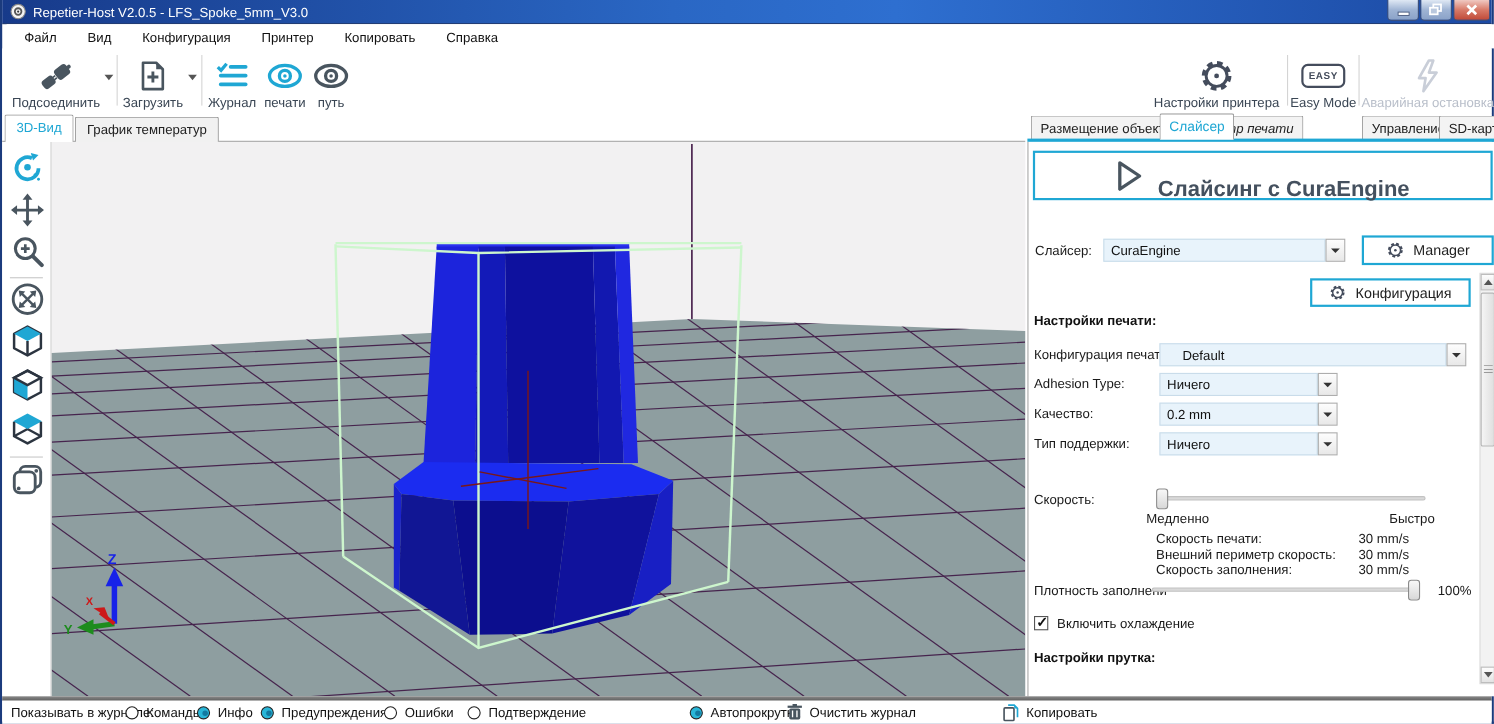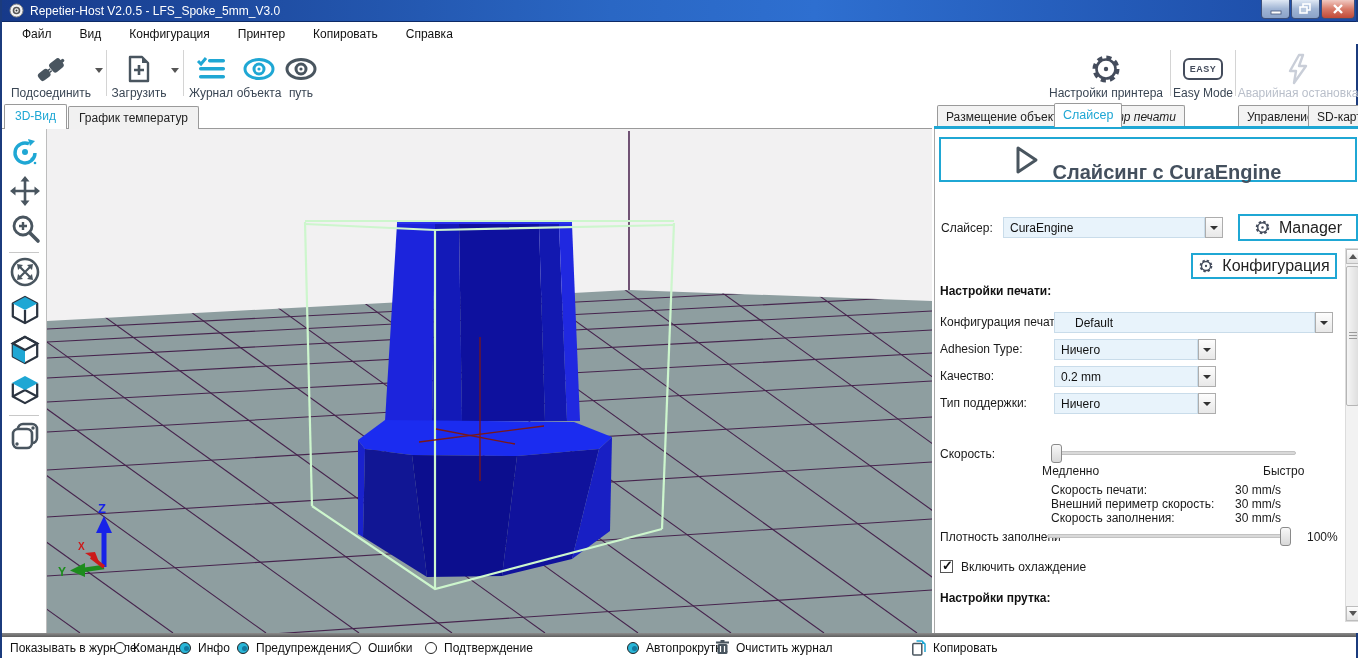--- a/index.html
+++ b/index.html
@@ -54,21 +54,21 @@
 
   
   .panel { position:absolute; left:932px; top:129px; width:426px; height:504px; background:#fff; border-left:1px solid #a8a8a8; }
   .slice-big-btn { position:absolute; left:4px; top:8px; width:418px; height:45px; border:2px solid #1fa7d4; background:#fff;
     display:flex; align-items:center; justify-content:center; gap:14px; }
   .slice-big-btn .big-label { font-size:20px; font-weight:bold; color:#44505e;margin-top:25px; }
   .row-label { position:absolute; font-size:12px; color:#1a1a1a; white-space:nowrap; }
   .combo { position:absolute; height:21px; background:#e8f3fb; border:1px solid #c9dcEA; font-size:12px; color:#111; padding:3px 4px 0 6px; white-space:nowrap; overflow:hidden; }
   .combo-arrow-btn { position:absolute; width:18px; height:21px; background:linear-gradient(#fdfdfd,#e8e8e8); border:1px solid #adadad; display:flex; align-items:center; justify-content:center; }
   .combo-arrow-btn i { width:0; height:0; border-left:4px solid transparent; border-right:4px solid transparent; border-top:4px solid #333; }
-  .cyan-btn { position:absolute; border:2px solid #1fa7d4; background:#fff; display:flex; align-items:center; justify-content:center; gap:8px; font-size:16px; color:#222; }
+  .cyan-btn { position:absolute; border:2px solid #1fa7d4; background:#fff; display:flex; align-items:center; justify-content:center; gap:8px; font-size:13px; color:#222; }
   .section-head { position:absolute; font-size:12px; font-weight:bold; color:#111; white-space:nowrap; }
   .slider-track { position:absolute; height:4px; background:#d9d9d9; border:1px solid #c2c2c2; border-radius:2px; }
   .slider-thumb { position:absolute; width:11px; height:19px; background:linear-gradient(#f8f8f8,#d8d8d8); border:1px solid #8a8a8a; border-radius:3px; }
   .small-txt { position:absolute; font-size:12px; color:#1a1a1a; white-space:nowrap; }
   .checkbox { position:absolute; width:13px; height:13px; border:1px solid #555; background:#fff; }
   .checkbox.checked::after { content:"✓"; position:absolute; left:1px; top:-3px; font-size:13px; font-weight:bold; color:#111; }
 
   
   .sb { position:absolute; left:410px; top:119px; width:15px; height:374px; background:#f2f2f2; border:1px solid #dcdcdc; }
   .sb-btn { position:absolute; left:0; width:13px; height:15px; background:linear-gradient(#fdfdfd,#e3e3e3); border:1px solid #bdbdbd; display:flex; align-items:center; justify-content:center; }
@@ -176,21 +176,21 @@
     </div>
 
     <div class="tool-btn" style="left:236px;width:42px;">
       <span class="ticon">
         <svg width="34" height="24" viewBox="0 0 34 24">
           <ellipse cx="17" cy="12" rx="14" ry="9.5" fill="none" stroke="#1fa7d4" stroke-width="3"></ellipse>
           <circle cx="17" cy="12" r="5" fill="none" stroke="#1fa7d4" stroke-width="3"></circle>
           <circle cx="17" cy="12" r="1.6" fill="#1fa7d4"></circle>
         </svg>
       </span>
-      <span class="tlabel">объекта</span>
+      <span class="tlabel">печати</span>
     </div>
 
     <div class="tool-btn" style="left:281px;width:36px;">
       <span class="ticon">
         <svg width="34" height="24" viewBox="0 0 34 24">
           <ellipse cx="17" cy="12" rx="14" ry="9.5" fill="none" stroke="#49555f" stroke-width="3"></ellipse>
           <circle cx="17" cy="12" r="5" fill="none" stroke="#49555f" stroke-width="3"></circle>
           <circle cx="17" cy="12" r="1.6" fill="#49555f"></circle>
         </svg>
       </span>

